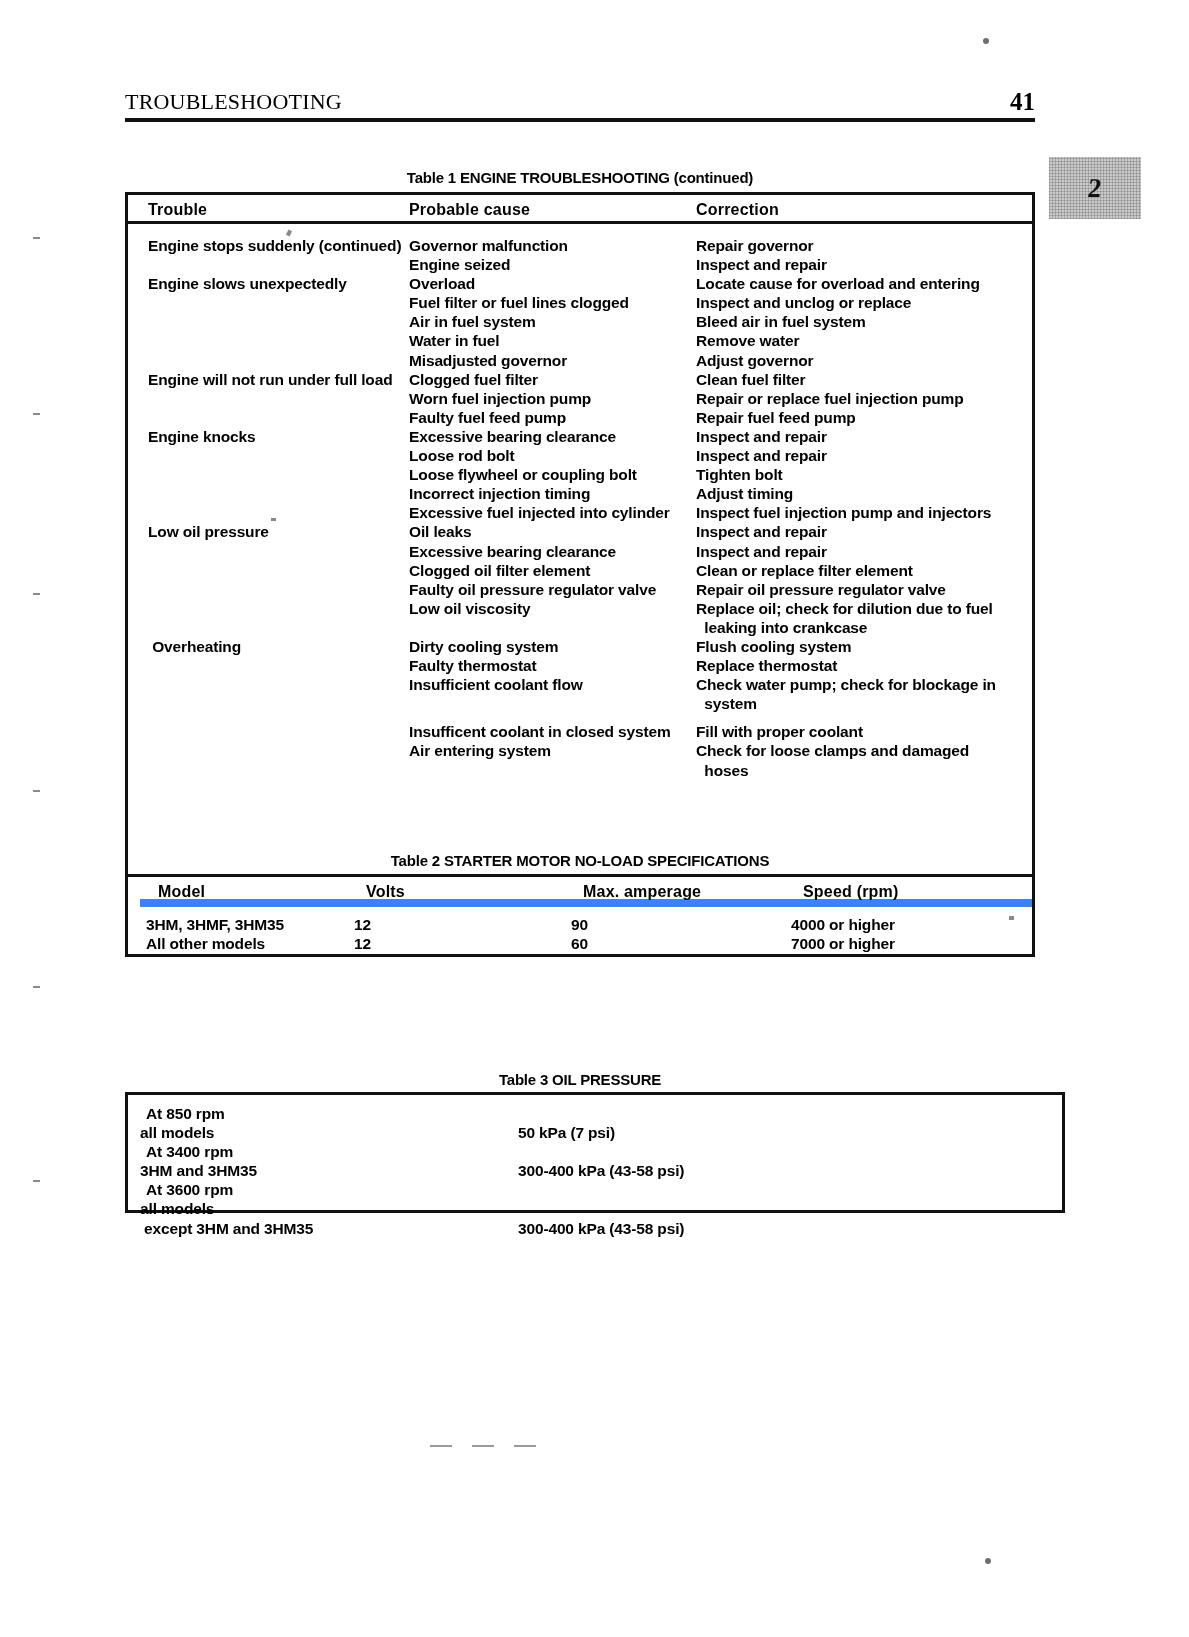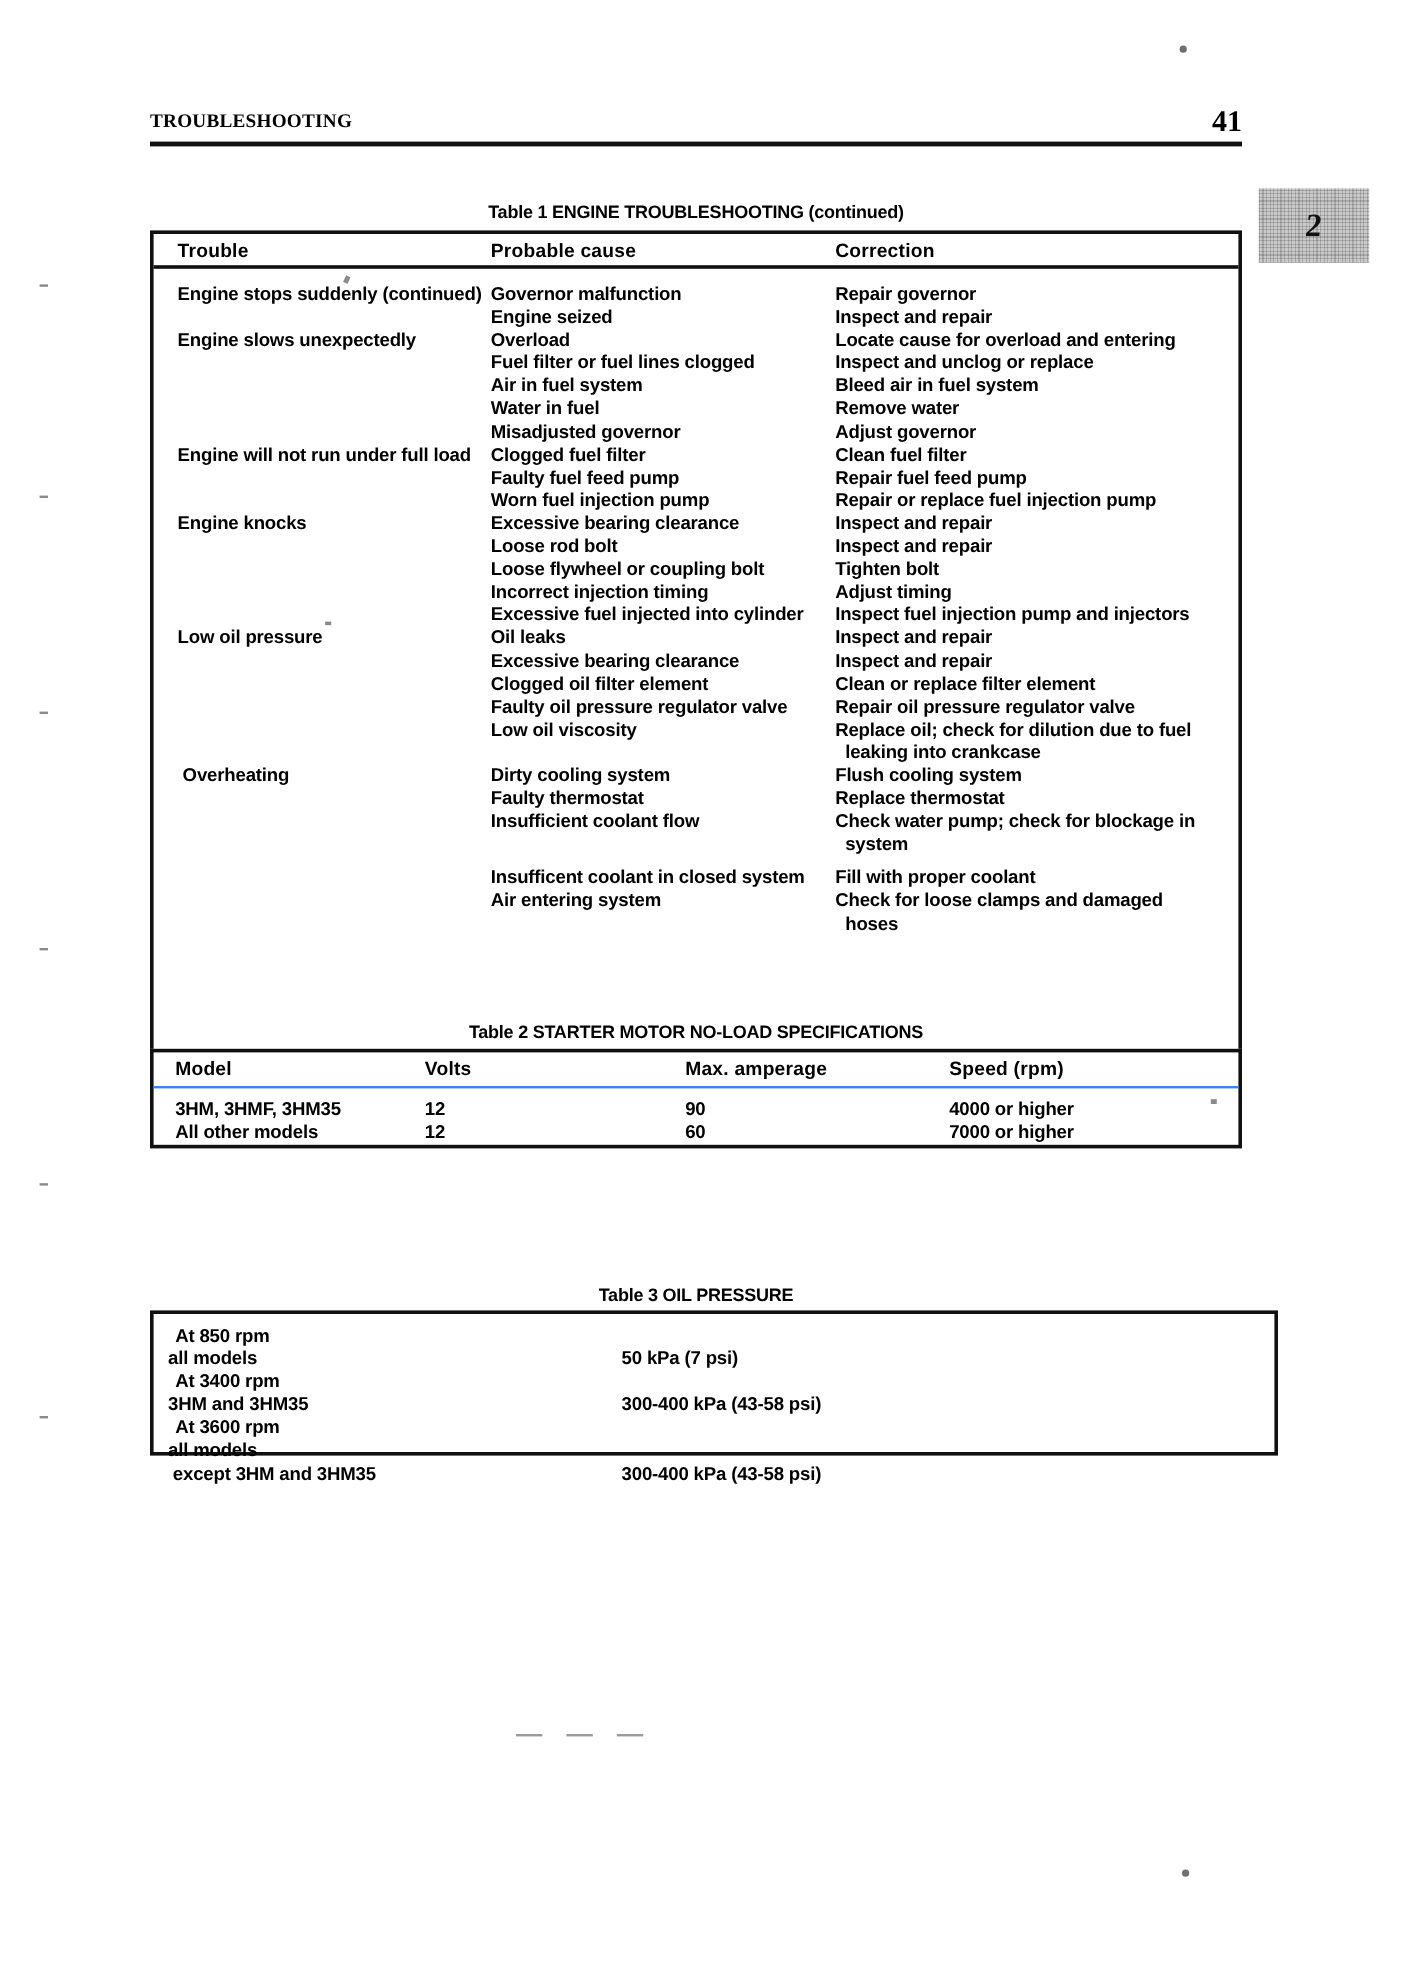--- a/index.html
+++ b/index.html
@@ -23,22 +23,22 @@
   
   .header {
     position: absolute;
     left: 125px; top: 88px; width: 910px;
     height: 34px;
   }
   .header-title {
     position: absolute;
     left: 0; top: 0;
     font-family: "Liberation Serif", serif;
-    font-weight: bold;
-    font-size: 16px;
+    font-weight: normal;
+    font-size: 22px;
     letter-spacing: 0.2px;
     line-height: 28px;
   }
   .header-page {
     position: absolute;
     right: 0; top: 0;
     font-family: "Liberation Serif", serif;
     font-weight: bold;
     font-size: 25px;
     line-height: 28px;
@@ -129,21 +129,21 @@
   }
   #table2-box {
     position: absolute;
     left: 125px; top: 874px; width: 910px; height: 83px;
   }
   .t2-row { display: flex; align-items: flex-start; }
   .t2-c1 { flex: 0 0 226px; padding-left: 18px; }
   .t2-c2 { flex: 0 0 217px; }
   .t2-c3 { flex: 0 0 220px; }
   .t2-c4 { flex: 1 1 auto; }
-  #table2-head { height: 30px; border-bottom: 2px solid #3b82f6; }
+  #table2-head { height: 30px; border-bottom: 8px solid #3b82f6; margin-left: 12px; }
   #table2-head .t2-row > div { padding-top: 5px; }
   #table2-body { padding-top: 8px; }
 
   
   #table3-caption {
     position: absolute;
     left: 125px; top: 1070px; width: 910px;
   }
   #table3-box {
     position: absolute;
@@ -236,27 +236,27 @@
           <div class="cell t1-c2">Misadjusted governor</div>
           <div class="cell t1-c3">Adjust governor</div>
         </div>
         <div class="t1-row">
           <div class="cell t1-c1">Engine will not run under full load</div>
           <div class="cell t1-c2">Clogged fuel filter</div>
           <div class="cell t1-c3">Clean fuel filter</div>
         </div>
         <div class="t1-row">
           <div class="cell t1-c1"></div>
+          <div class="cell t1-c2">Worn fuel injection pump</div>
+          <div class="cell t1-c3">Repair or replace fuel injection pump</div>
+        </div>
+        <div class="t1-row">
+          <div class="cell t1-c1"></div>
           <div class="cell t1-c2">Faulty fuel feed pump</div>
           <div class="cell t1-c3">Repair fuel feed pump</div>
-        </div>
-        <div class="t1-row">
-          <div class="cell t1-c1"></div>
-          <div class="cell t1-c2">Worn fuel injection pump</div>
-          <div class="cell t1-c3">Repair or replace fuel injection pump</div>
         </div>
         <div class="t1-row">
           <div class="cell t1-c1">Engine knocks</div>
           <div class="cell t1-c2">Excessive bearing clearance</div>
           <div class="cell t1-c3">Inspect and repair</div>
         </div>
         <div class="t1-row">
           <div class="cell t1-c1"></div>
           <div class="cell t1-c2">Loose rod bolt</div>
           <div class="cell t1-c3">Inspect and repair</div>

